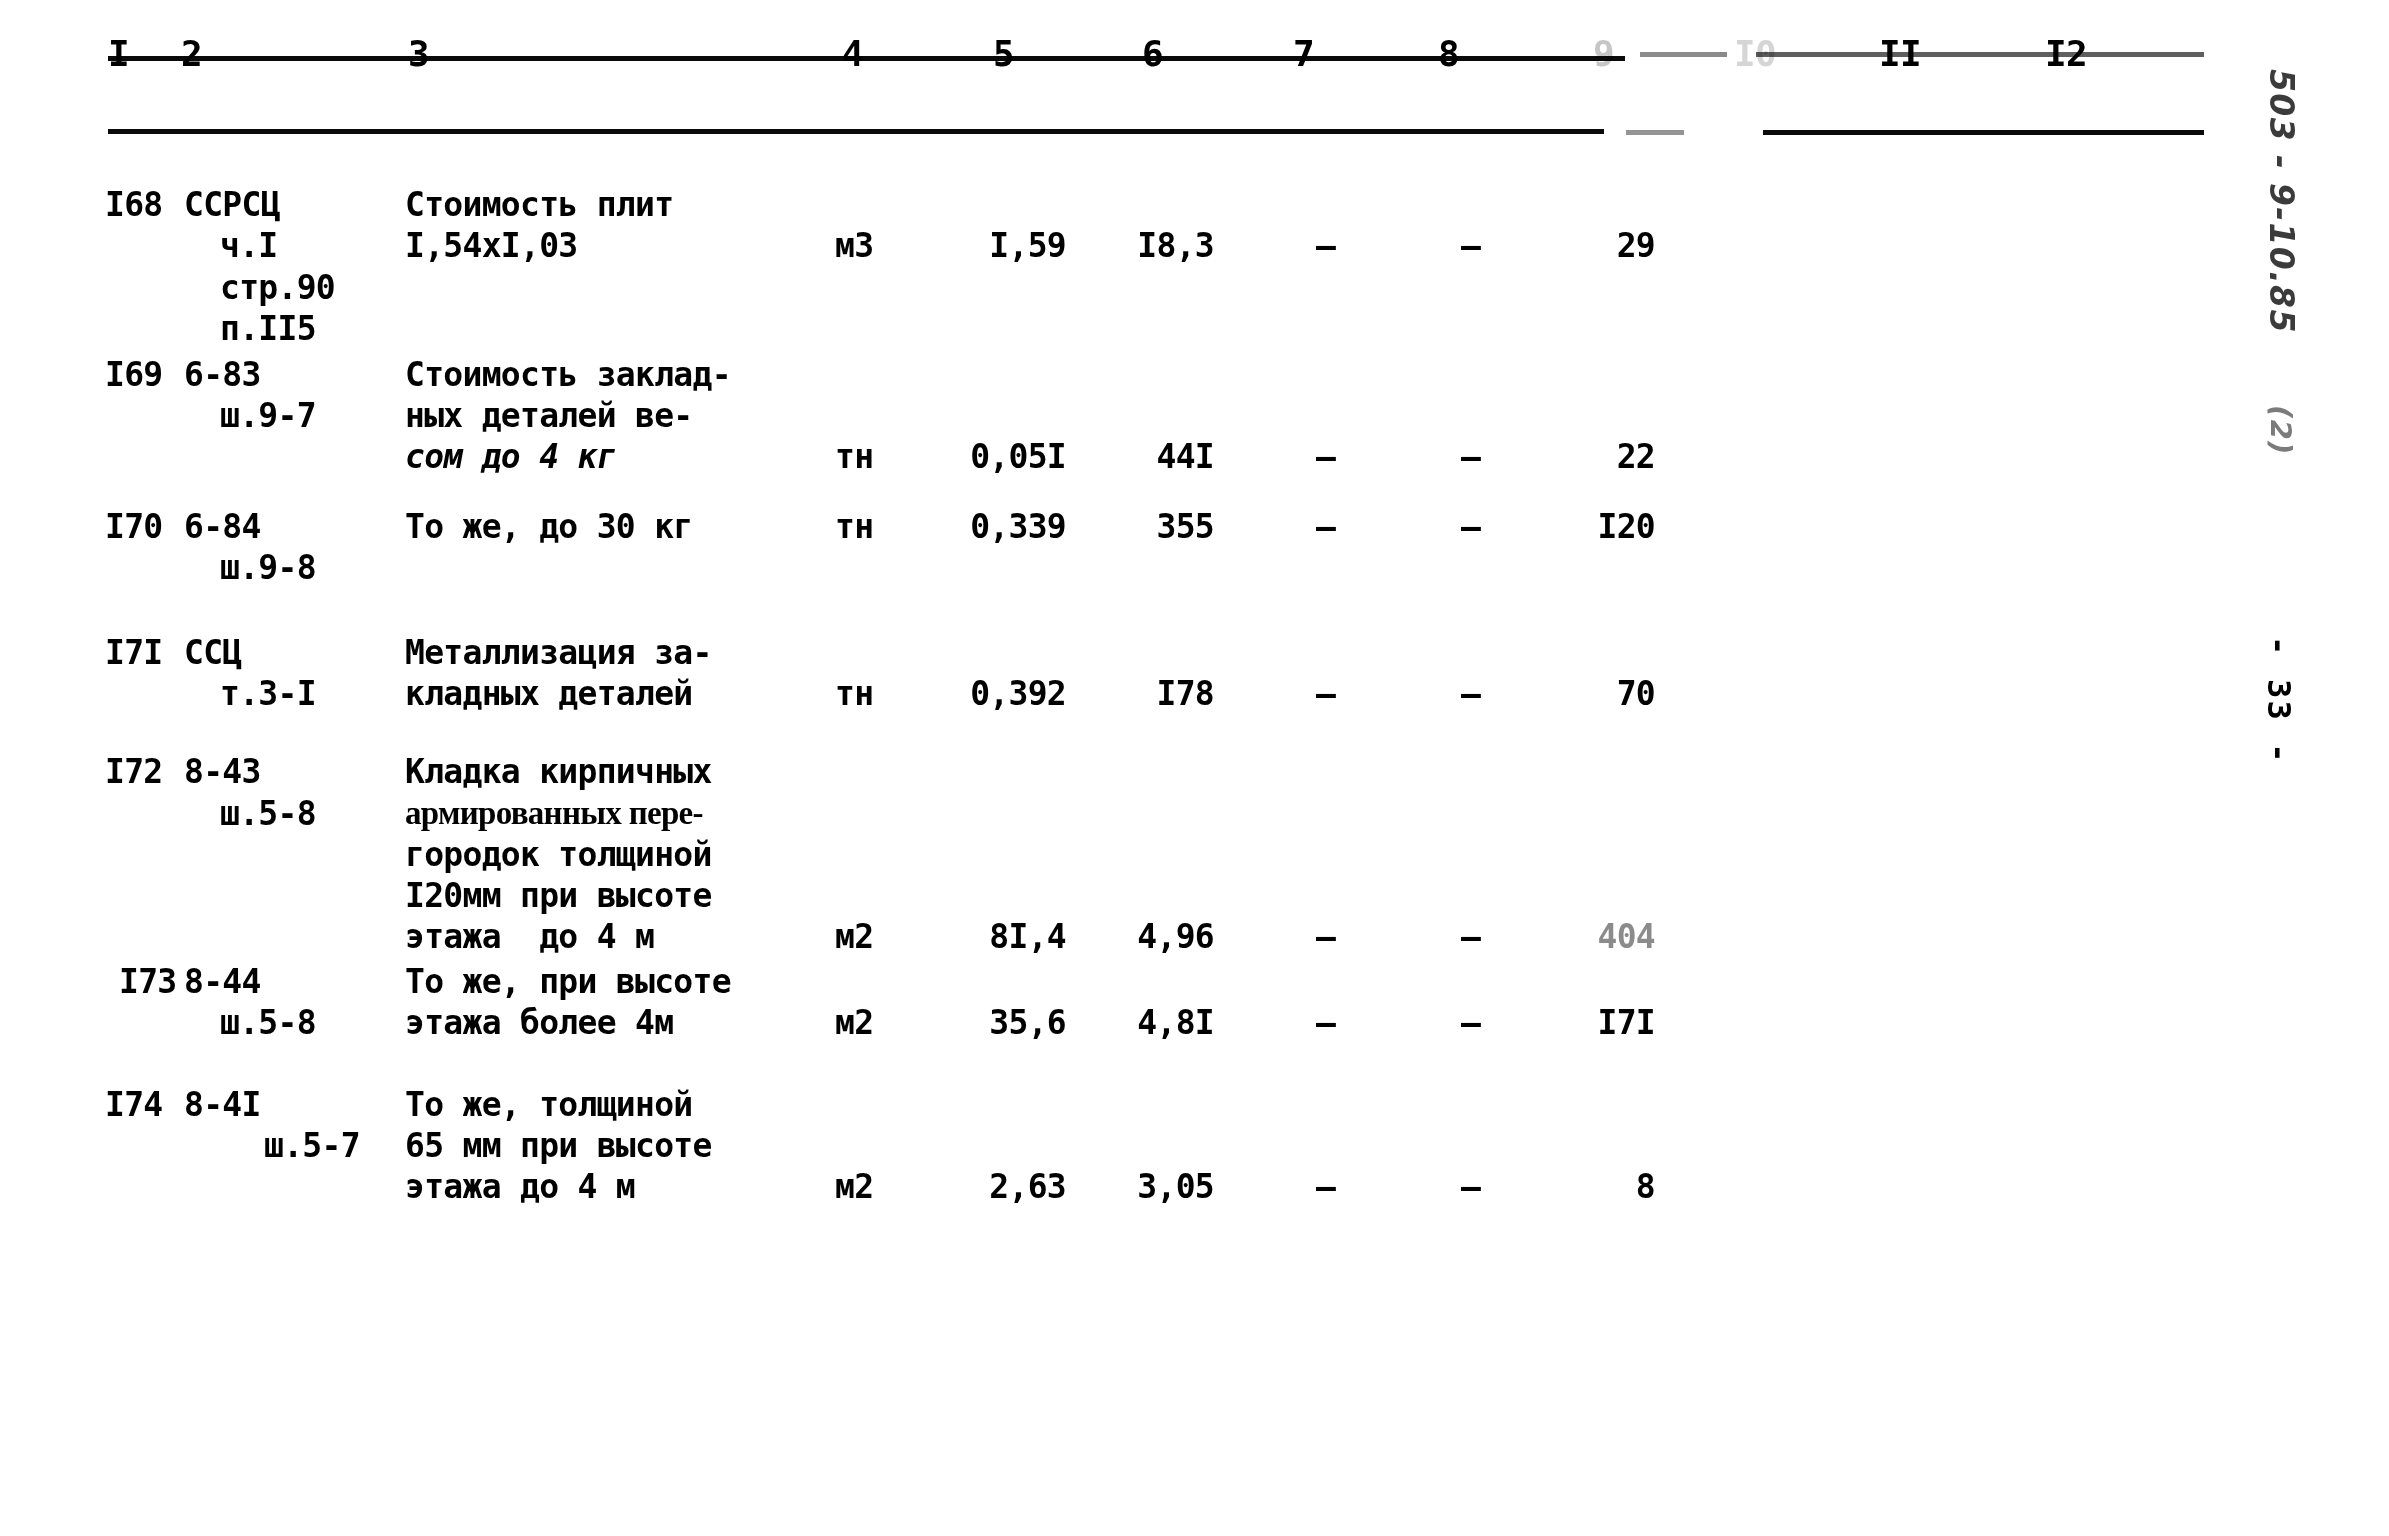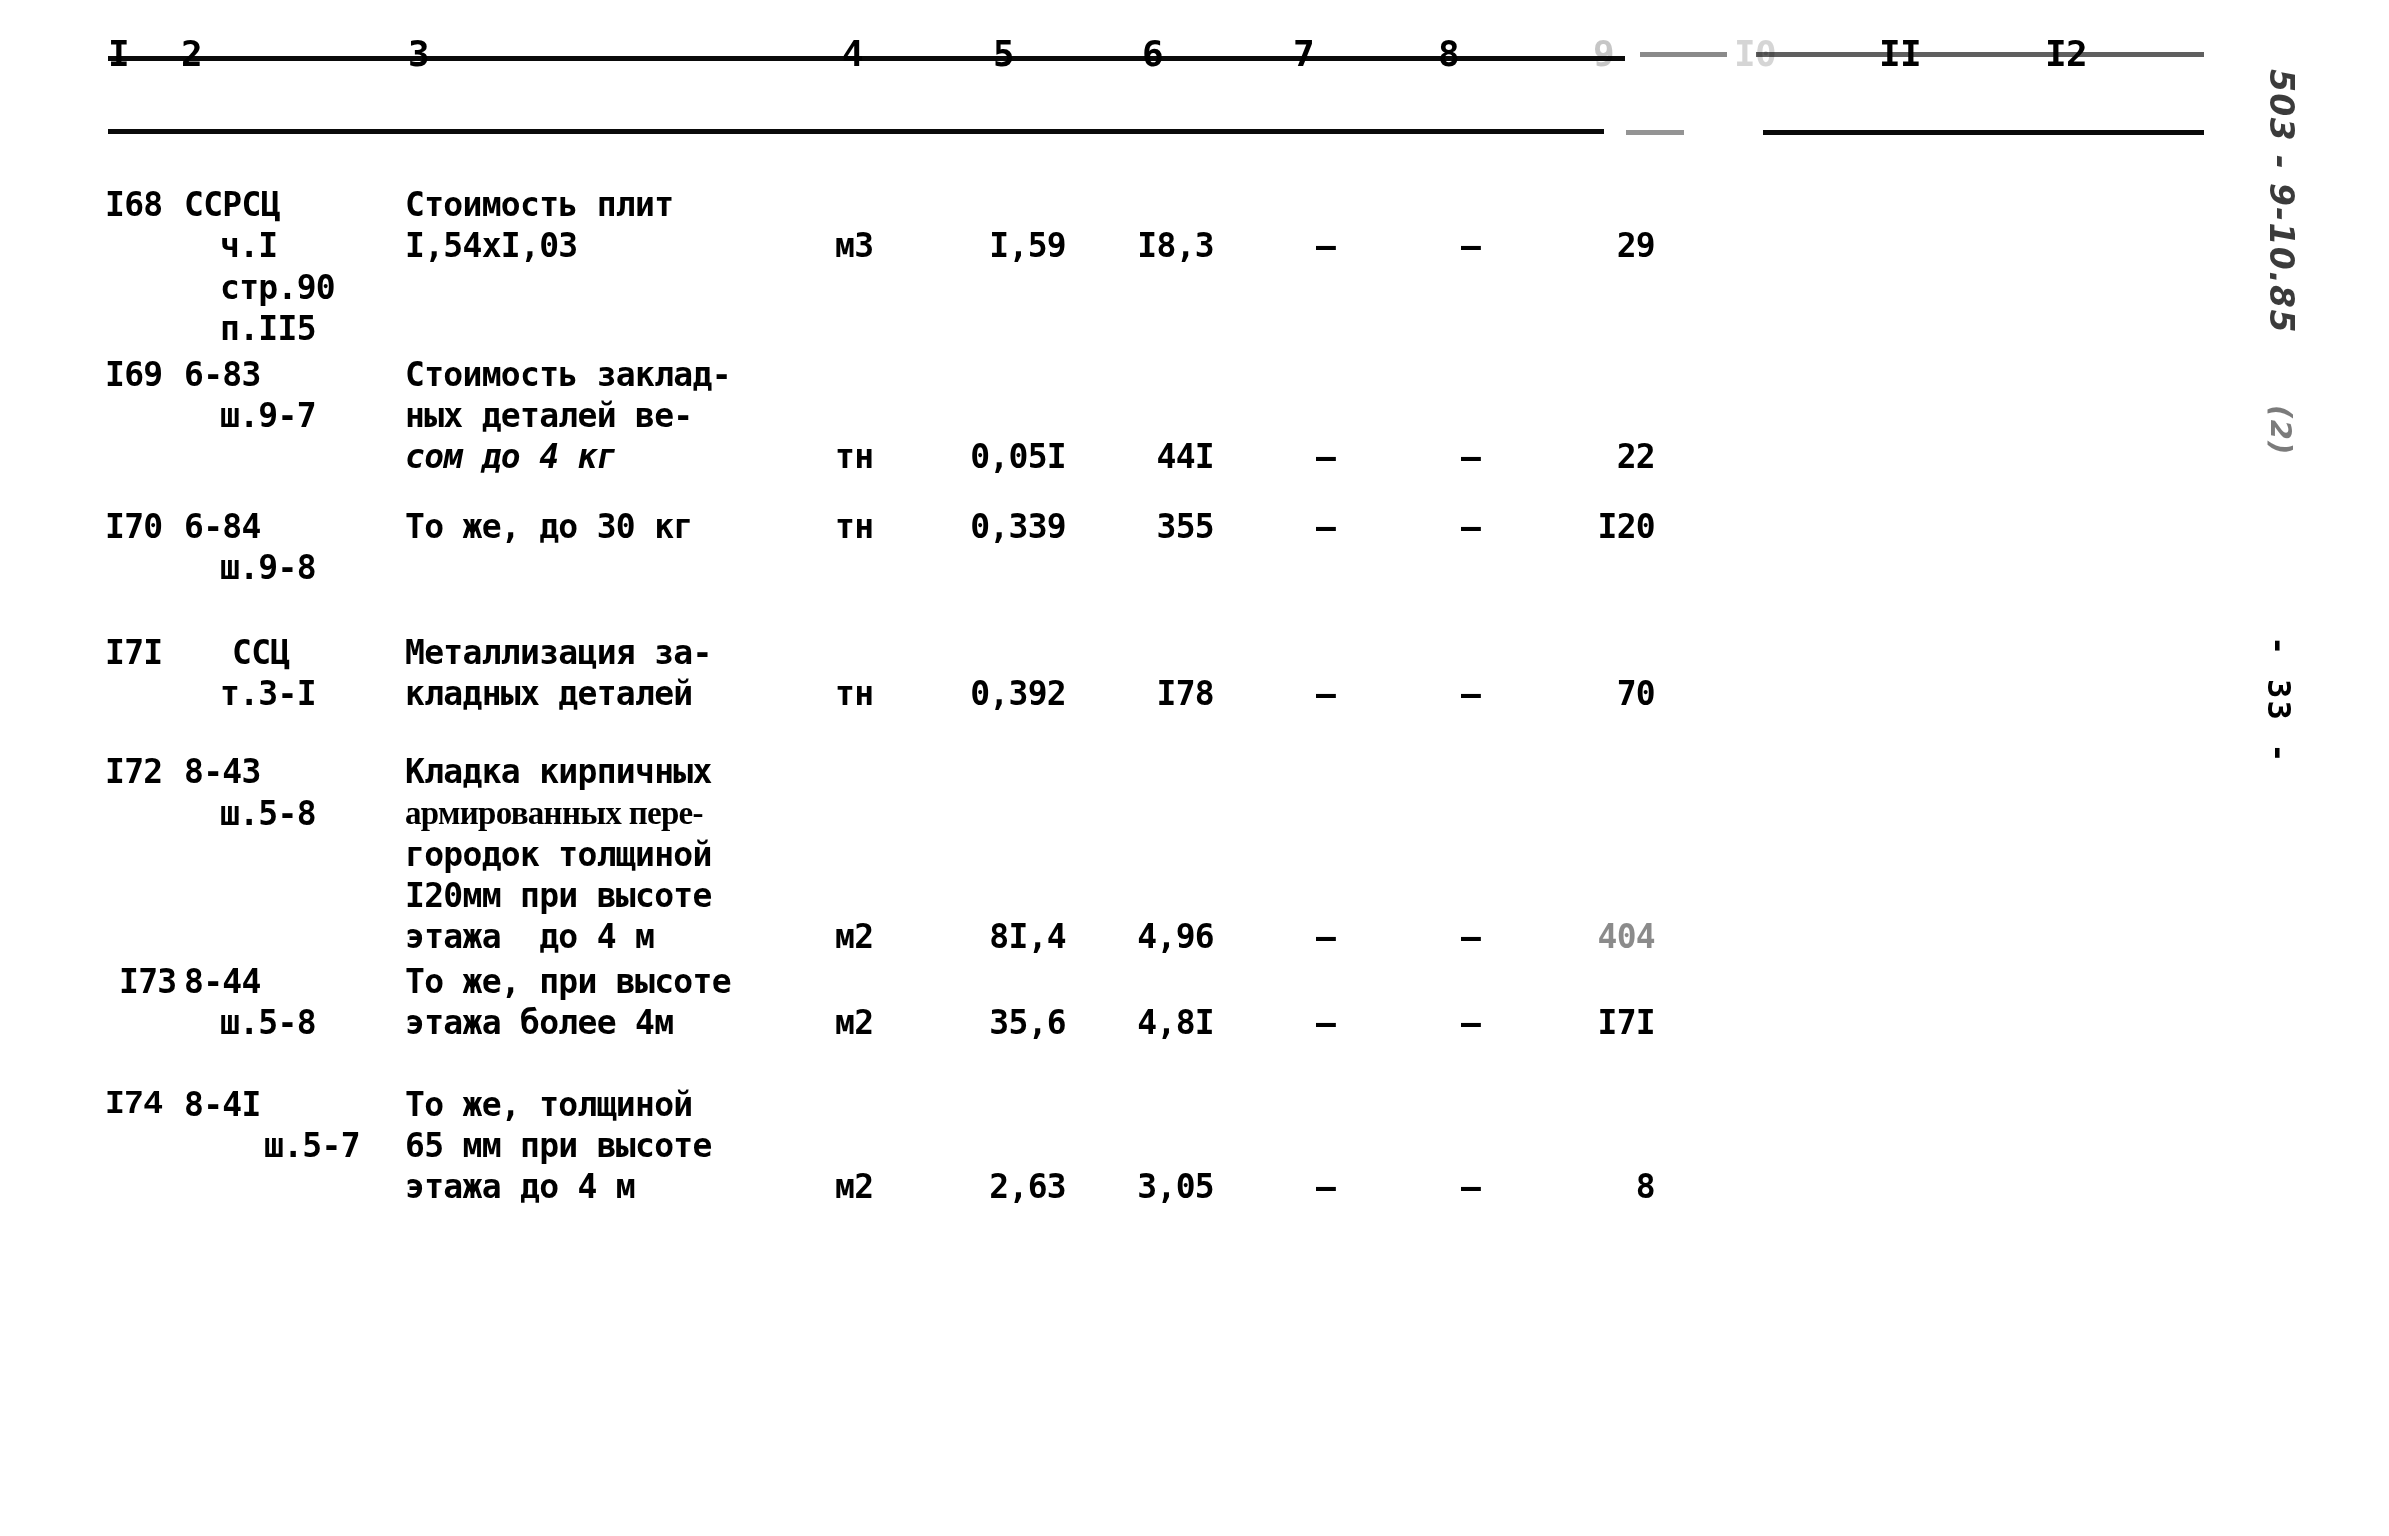--- a/index.html
+++ b/index.html
@@ -152,21 +152,21 @@
         <div class="cell scan desc" style="left: 405px; top: 506px;">То же, до 30 кг</div>
         <div class="cell scan unit" style="left: 835px; top: 506px;">тн</div>
         <div class="cell scan val" style="left: 921px; top: 506px; width: 145px;">0,339</div>
         <div class="cell scan val" style="left: 1069px; top: 506px; width: 145px;">355</div>
         <div class="cell scan dash" style="left: 1282px; top: 506px; width: 87px;">–</div>
         <div class="cell scan dash" style="left: 1427px; top: 506px; width: 87px;">–</div>
         <div class="cell scan val" style="left: 1510px; top: 506px; width: 145px;">I20</div>
       </div>
       <div class="row">
         <div class="cell scan num" style="left: 105px; top: 632px;">I7I</div>
-        <div class="cell scan code" style="left: 184px; top: 632px; margin-left: 48px;">ССЦ</div>
+        <div class="cell scan code" style="left: 184px; top: 632px;">ССЦ</div>
         <div class="cell scan code" style="left: 220px; top: 673px;">т.3-I</div>
         <div class="cell scan desc" style="left: 405px; top: 632px;">Металлизация за-</div>
         <div class="cell scan desc" style="left: 405px; top: 673px;">кладных деталей</div>
         <div class="cell scan unit" style="left: 835px; top: 673px;">тн</div>
         <div class="cell scan val" style="left: 921px; top: 673px; width: 145px;">0,392</div>
         <div class="cell scan val" style="left: 1069px; top: 673px; width: 145px;">I78</div>
         <div class="cell scan dash" style="left: 1282px; top: 673px; width: 87px;">–</div>
         <div class="cell scan dash" style="left: 1427px; top: 673px; width: 87px;">–</div>
         <div class="cell scan val" style="left: 1510px; top: 673px; width: 145px;">70</div>
       </div>
@@ -193,21 +193,21 @@
         <div class="cell scan desc" style="left: 405px; top: 961px;">То же, при высоте</div>
         <div class="cell scan desc" style="left: 405px; top: 1002px;">этажа более 4м</div>
         <div class="cell scan unit" style="left: 835px; top: 1002px;">м2</div>
         <div class="cell scan val" style="left: 921px; top: 1002px; width: 145px;">35,6</div>
         <div class="cell scan val" style="left: 1069px; top: 1002px; width: 145px;">4,8I</div>
         <div class="cell scan dash" style="left: 1282px; top: 1002px; width: 87px;">–</div>
         <div class="cell scan dash" style="left: 1427px; top: 1002px; width: 87px;">–</div>
         <div class="cell scan val" style="left: 1510px; top: 1002px; width: 145px;">I7I</div>
       </div>
       <div class="row">
-        <div class="cell scan num" style="left: 105px; top: 1084px; font-family: Liberation Mono, monospace;">I74</div>
+        <div class="cell scan num" style="left: 105px; top: 1084px;">I74</div>
         <div class="cell scan code" style="left: 184px; top: 1084px;">8-4I</div>
         <div class="cell scan code" style="left: 220px; top: 1125px; margin-left: 44px;">ш.5-7</div>
         <div class="cell scan desc" style="left: 405px; top: 1084px;">То же, толщиной</div>
         <div class="cell scan desc" style="left: 405px; top: 1125px;">65 мм при высоте</div>
         <div class="cell scan desc" style="left: 405px; top: 1166px;">этажа до 4 м</div>
         <div class="cell scan unit" style="left: 835px; top: 1166px;">м2</div>
         <div class="cell scan val" style="left: 921px; top: 1166px; width: 145px;">2,63</div>
         <div class="cell scan val" style="left: 1069px; top: 1166px; width: 145px;">3,05</div>
         <div class="cell scan dash" style="left: 1282px; top: 1166px; width: 87px;">–</div>
         <div class="cell scan dash" style="left: 1427px; top: 1166px; width: 87px;">–</div>

